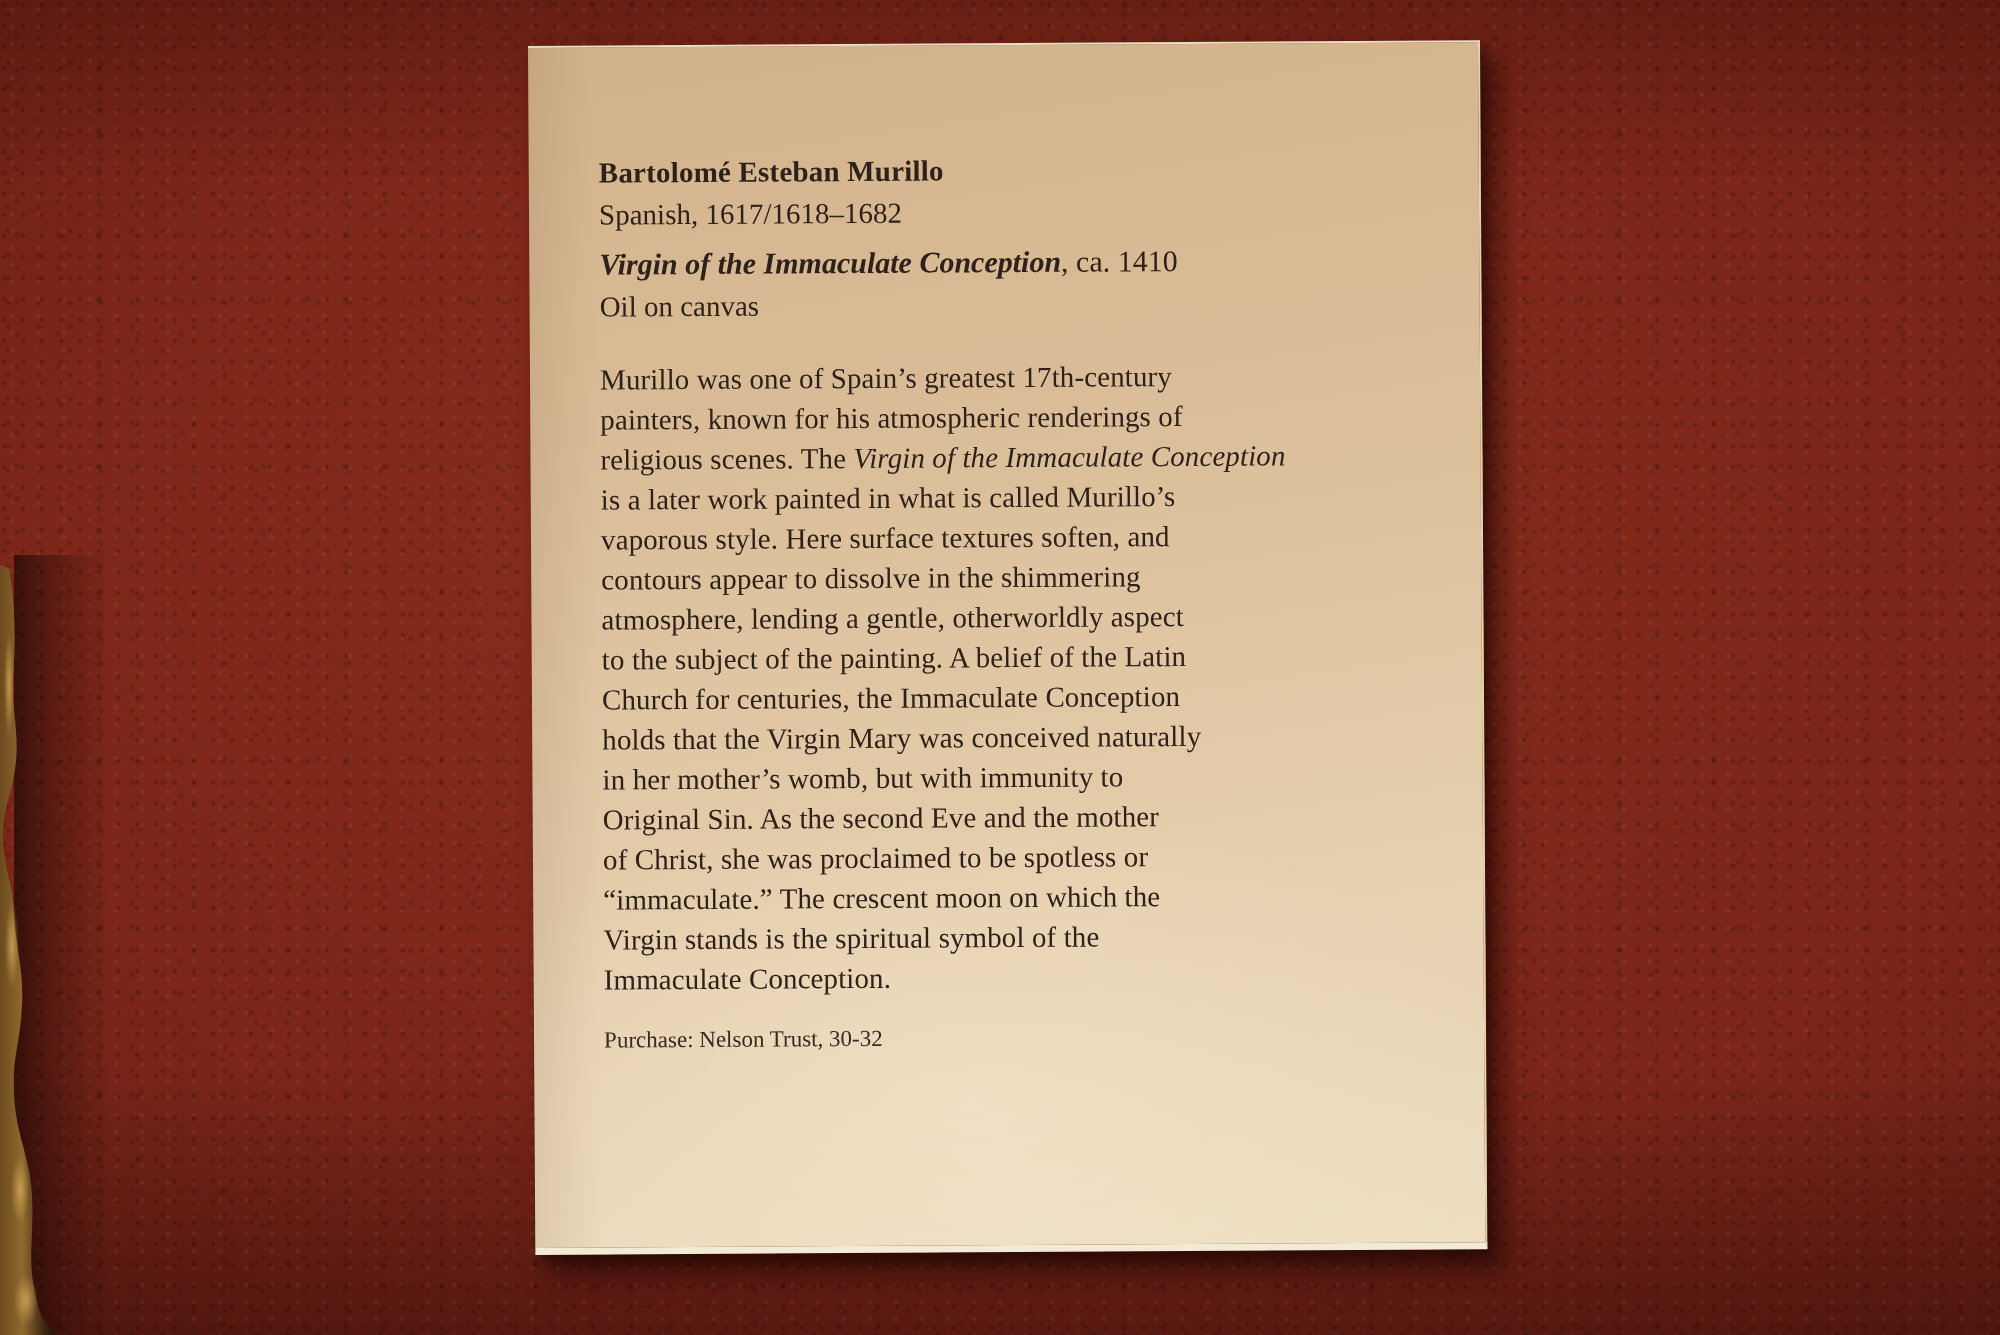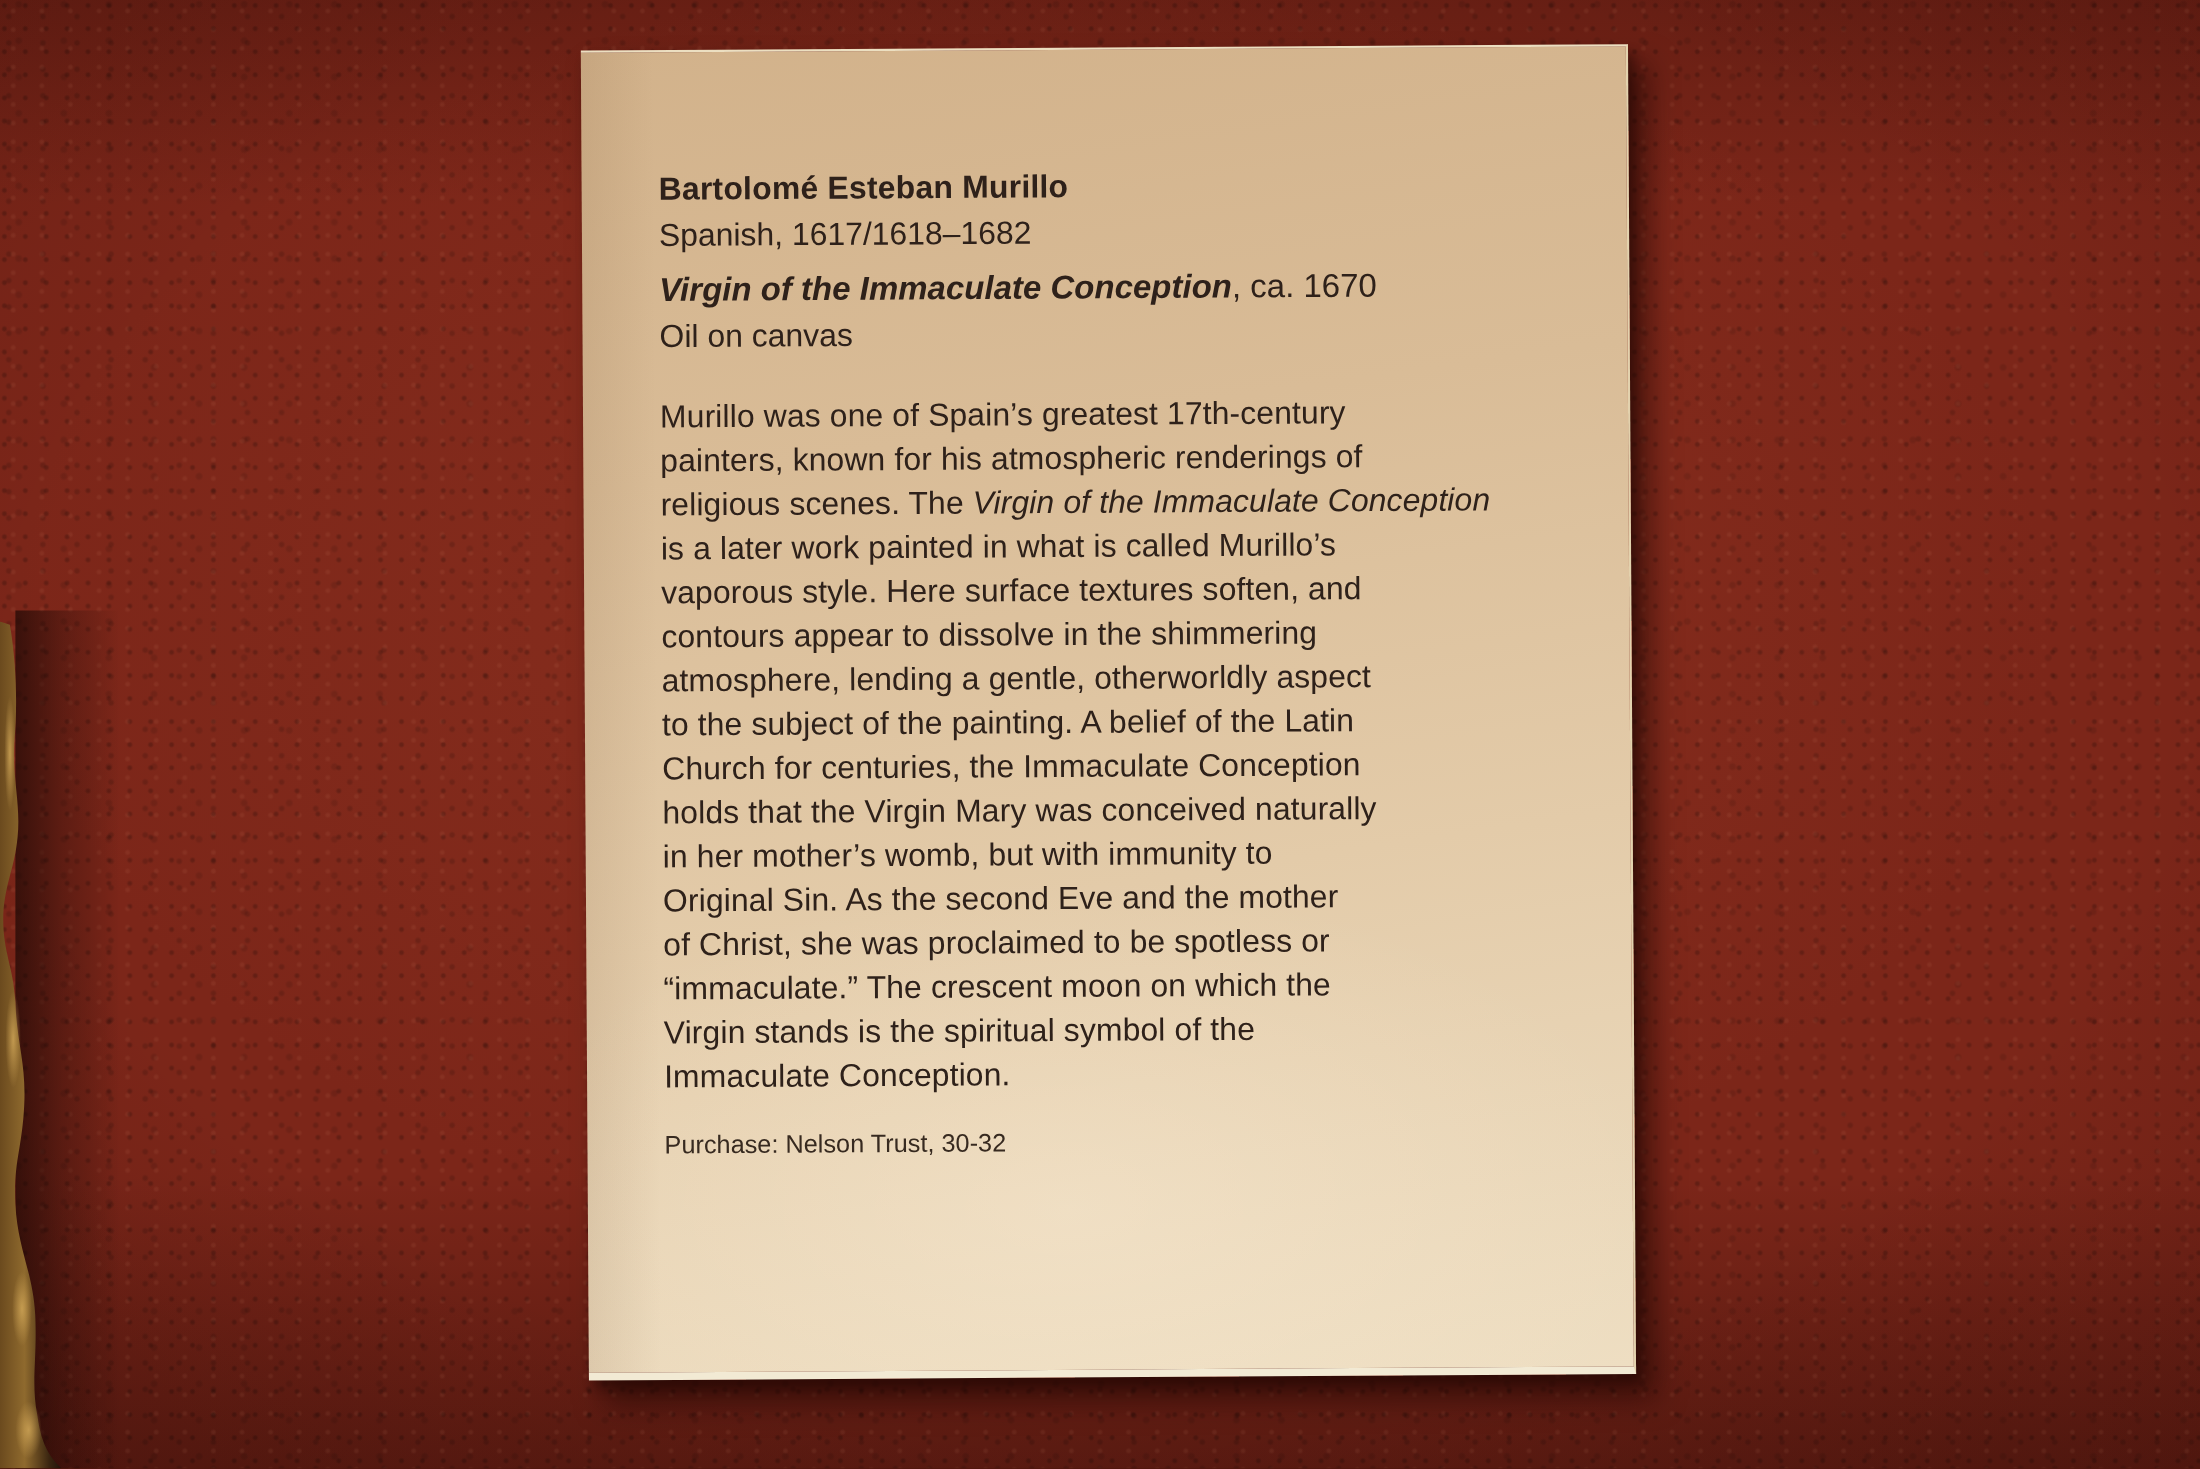--- a/index.html
+++ b/index.html
@@ -1,21 +1,21 @@
 <!DOCTYPE html>
 <html><head>
 <meta charset="utf-8">
 <style>
   html, body { margin: 0; padding: 0; background: #3a0e08; }
   #scene {
     position: relative;
     width: 2000px;
     height: 1335px;
     overflow: hidden;
-    font-family: Liberation Sans, sans-serif;
+    font-family: Liberation Serif, serif;
   }
 
   
   .wall {
     position: absolute;
     inset: 0;
     background-color: #7c2619;
     background-image:
       radial-gradient(ellipse 1500px 950px at 47% 42%, rgba(173,72,46,0.28), rgba(0,0,0,0) 62%),
       radial-gradient(ellipse 2300px 1600px at 50% 46%, rgba(0,0,0,0) 42%, rgba(30,5,2,0.30) 76%, rgba(22,3,1,0.62) 100%),
@@ -162,21 +162,21 @@
   </svg>
 
   <div class="card">
     <div class="card-inner">
 
       <h1 class="artist-name">Bartolomé Esteban Murillo</h1>
 
       <div class="artist-dates">Spanish, 1617/1618–1682</div>
 
       <div class="title-line">
-        <span class="title-italic">Virgin of the Immaculate Conception</span><span class="title-date">, ca. 1670</span>
+        <span class="title-italic">Virgin of the Immaculate Conception</span><span class="title-date">, ca. 1410</span>
       </div>
 
       <div class="medium">Oil on canvas</div>
 
       <p class="body-text"><span>Murillo was one of Spain’s greatest 17th-century
 painters, known for his atmospheric renderings of
 religious scenes. The </span><span class="body-italic">Virgin of the Immaculate Conception</span><span>
 is a later work painted in what is called Murillo’s
 vaporous style. Here surface textures soften, and
 contours appear to dissolve in the shimmering

